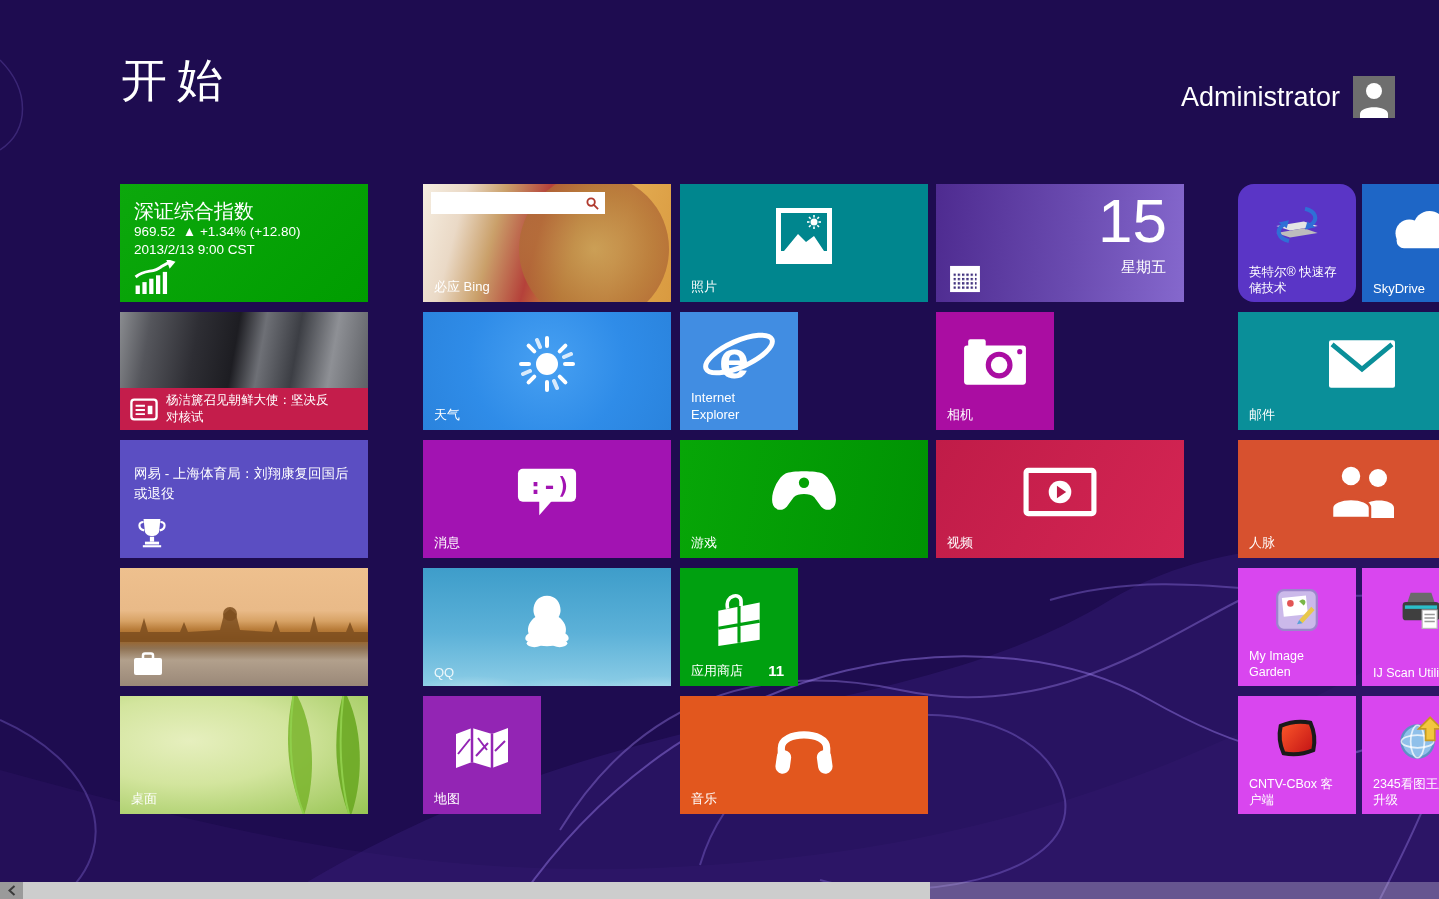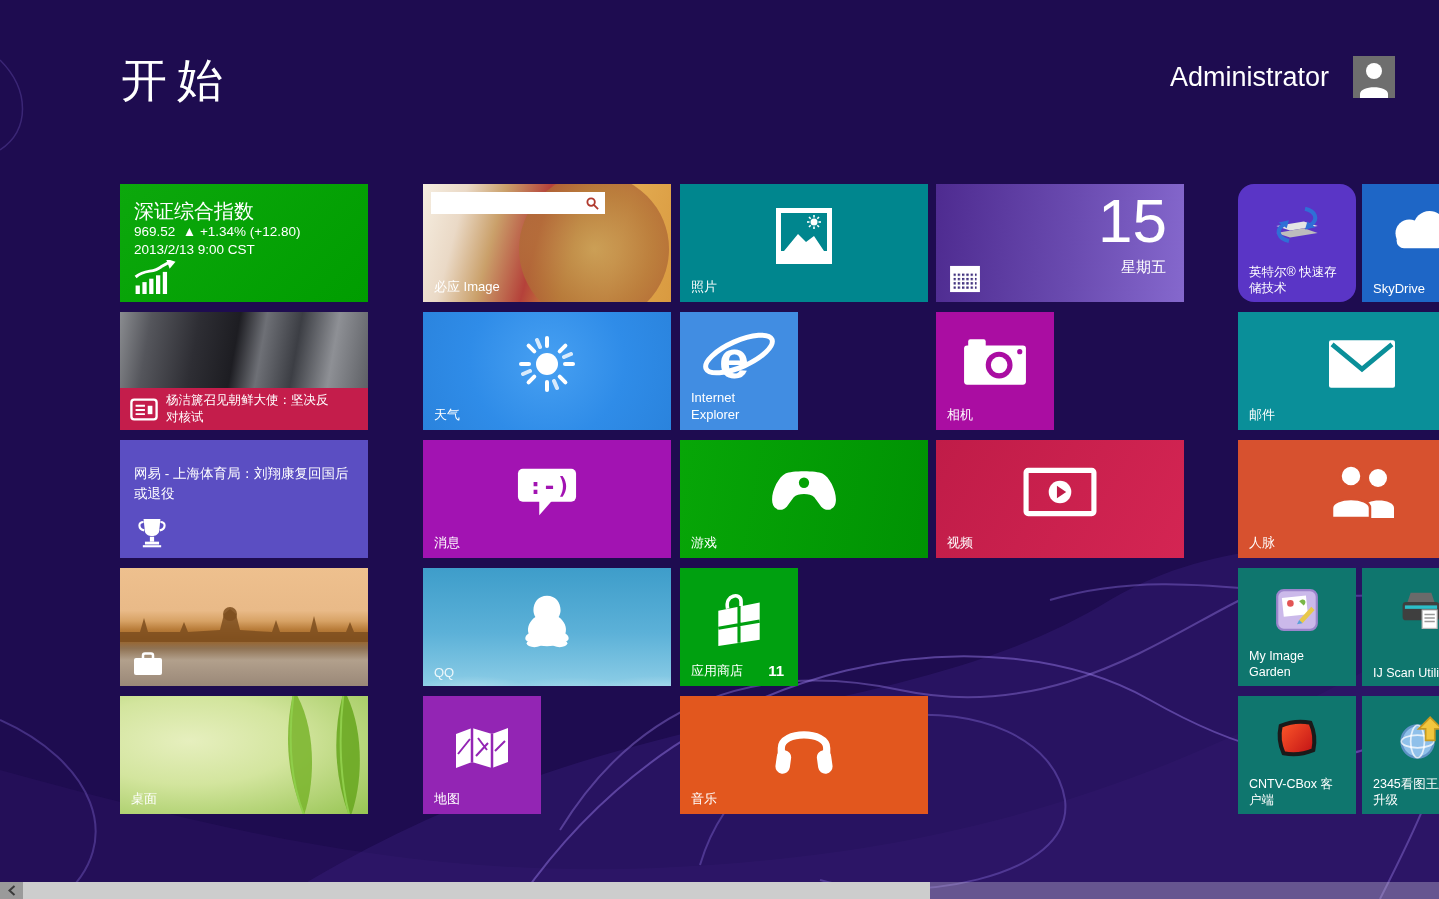--- a/index.html
+++ b/index.html
@@ -6,21 +6,21 @@
   body{
     width:1439px;height:899px;position:relative;overflow:hidden;
     background:#1e0c50;
     font-family:"Liberation Sans","DejaVu Sans",sans-serif;
     -webkit-font-smoothing:antialiased;
   }
   
   .bg{position:absolute;inset:0;pointer-events:none;}
   
   .start-title{position:absolute;left:121px;top:50px;color:#fff;font-size:46px;font-weight:300;letter-spacing:10px;}
-  .user-area{position:absolute;top:56px;right:44px;display:flex;align-items:center;gap:24px;}
+  .user-area{position:absolute;top:76px;right:44px;display:flex;align-items:center;gap:13px;}
   .user-name{color:#fff;font-size:27px;font-weight:300;}
   .avatar{width:42px;height:42px;background:#6e6e6e;display:flex;align-items:flex-end;justify-content:center;overflow:hidden;}
   
   .tile{position:absolute;width:248px;height:118px;overflow:hidden;color:#fff;cursor:pointer;}
   .tile.sq{width:118px;}
   .tl{position:absolute;left:11px;bottom:6px;font-size:13px;color:#fff;z-index:3;}
   .tl2{line-height:1.3;}
   .icon-c{position:absolute;left:50%;top:44%;transform:translate(-50%,-50%);z-index:2;}
   .badge{position:absolute;right:14px;bottom:7px;font-size:15px;font-weight:bold;z-index:3;}
   
@@ -51,21 +51,21 @@
   .t-calendar{background:linear-gradient(95deg,#4e2b90 0%,#6a4bb0 55%,#8568cd 100%);}
   .cal-day{position:absolute;top:6px;right:17px;font-size:62px;font-weight:200;line-height:1;}
   .cal-week{position:absolute;top:74px;right:18px;font-size:15px;}
   .t-camera{background:#aa0da2;}
   .t-video{background:linear-gradient(120deg,#c01c48,#d42553);}
   .t-intel{background:#5a35c6;border-radius:16px;}
   .intel-label{width:96px;font-size:12.5px;}
   .t-skydrive{background:#1e66c6;}
   .t-mail{background:#0a8f99;}
   .t-people{background:#d7512f;}
-  .t-apppurple{background:#0f766e;}
+  .t-apppurple{background:#d946ef;}
   .app-label{font-size:12.5px;}
   .mig-label{width:72px;}
   .cntv-label{width:92px;}
   .v2345-label{width:100px;}
   .nowrap{white-space:nowrap;}
   
   .scrollbar{position:absolute;left:0;right:0;bottom:0;height:17px;background:rgba(196,190,214,.38);}
   .sb-btn{position:absolute;left:0;top:0;width:23px;height:17px;background:#9a9a9a;display:flex;align-items:center;justify-content:center;color:#3a3a3a;font-size:11px;cursor:pointer;}
   .sb-thumb{position:absolute;left:23px;top:0;width:907px;height:17px;background:#cdcdcd;cursor:pointer;}
 </style>
@@ -159,21 +159,21 @@
 </div>
 
 <div class="tile t-bing" style="left:423px;top:184px">
   <div style="position:absolute;left:96px;top:-10px;width:150px;height:150px;border-radius:50%;background:radial-gradient(circle,#c9a05a 0%,#b4763a 55%,#a8552f 100%);opacity:.8;"></div>
   <div class="bing-bar">
     <svg width="13" height="13" viewBox="0 0 14 14">
       <circle cx="5.5" cy="5.5" r="4" fill="none" stroke="#b03a2e" stroke-width="2"></circle>
       <path d="M8.5,8.5 L13,13" stroke="#b03a2e" stroke-width="2"></path>
     </svg>
   </div>
-  <div class="tl">必应 Image</div>
+  <div class="tl">必应 Bing</div>
 </div>
 
 <div class="tile t-weather" style="left:423px;top:312px">
   <svg class="icon-c" width="64" height="64" viewBox="0 0 64 64">
     <circle cx="32" cy="32" r="11" fill="#fff"></circle>
     <g stroke="#fff" stroke-width="4" stroke-linecap="round">
       <line x1="32" y1="6" x2="32" y2="14"></line>
         <line x1="32" y1="50" x2="32" y2="58"></line>
       <line x1="6" y1="32" x2="14" y2="32"></line>
         <line x1="50" y1="32" x2="58" y2="32"></line>

